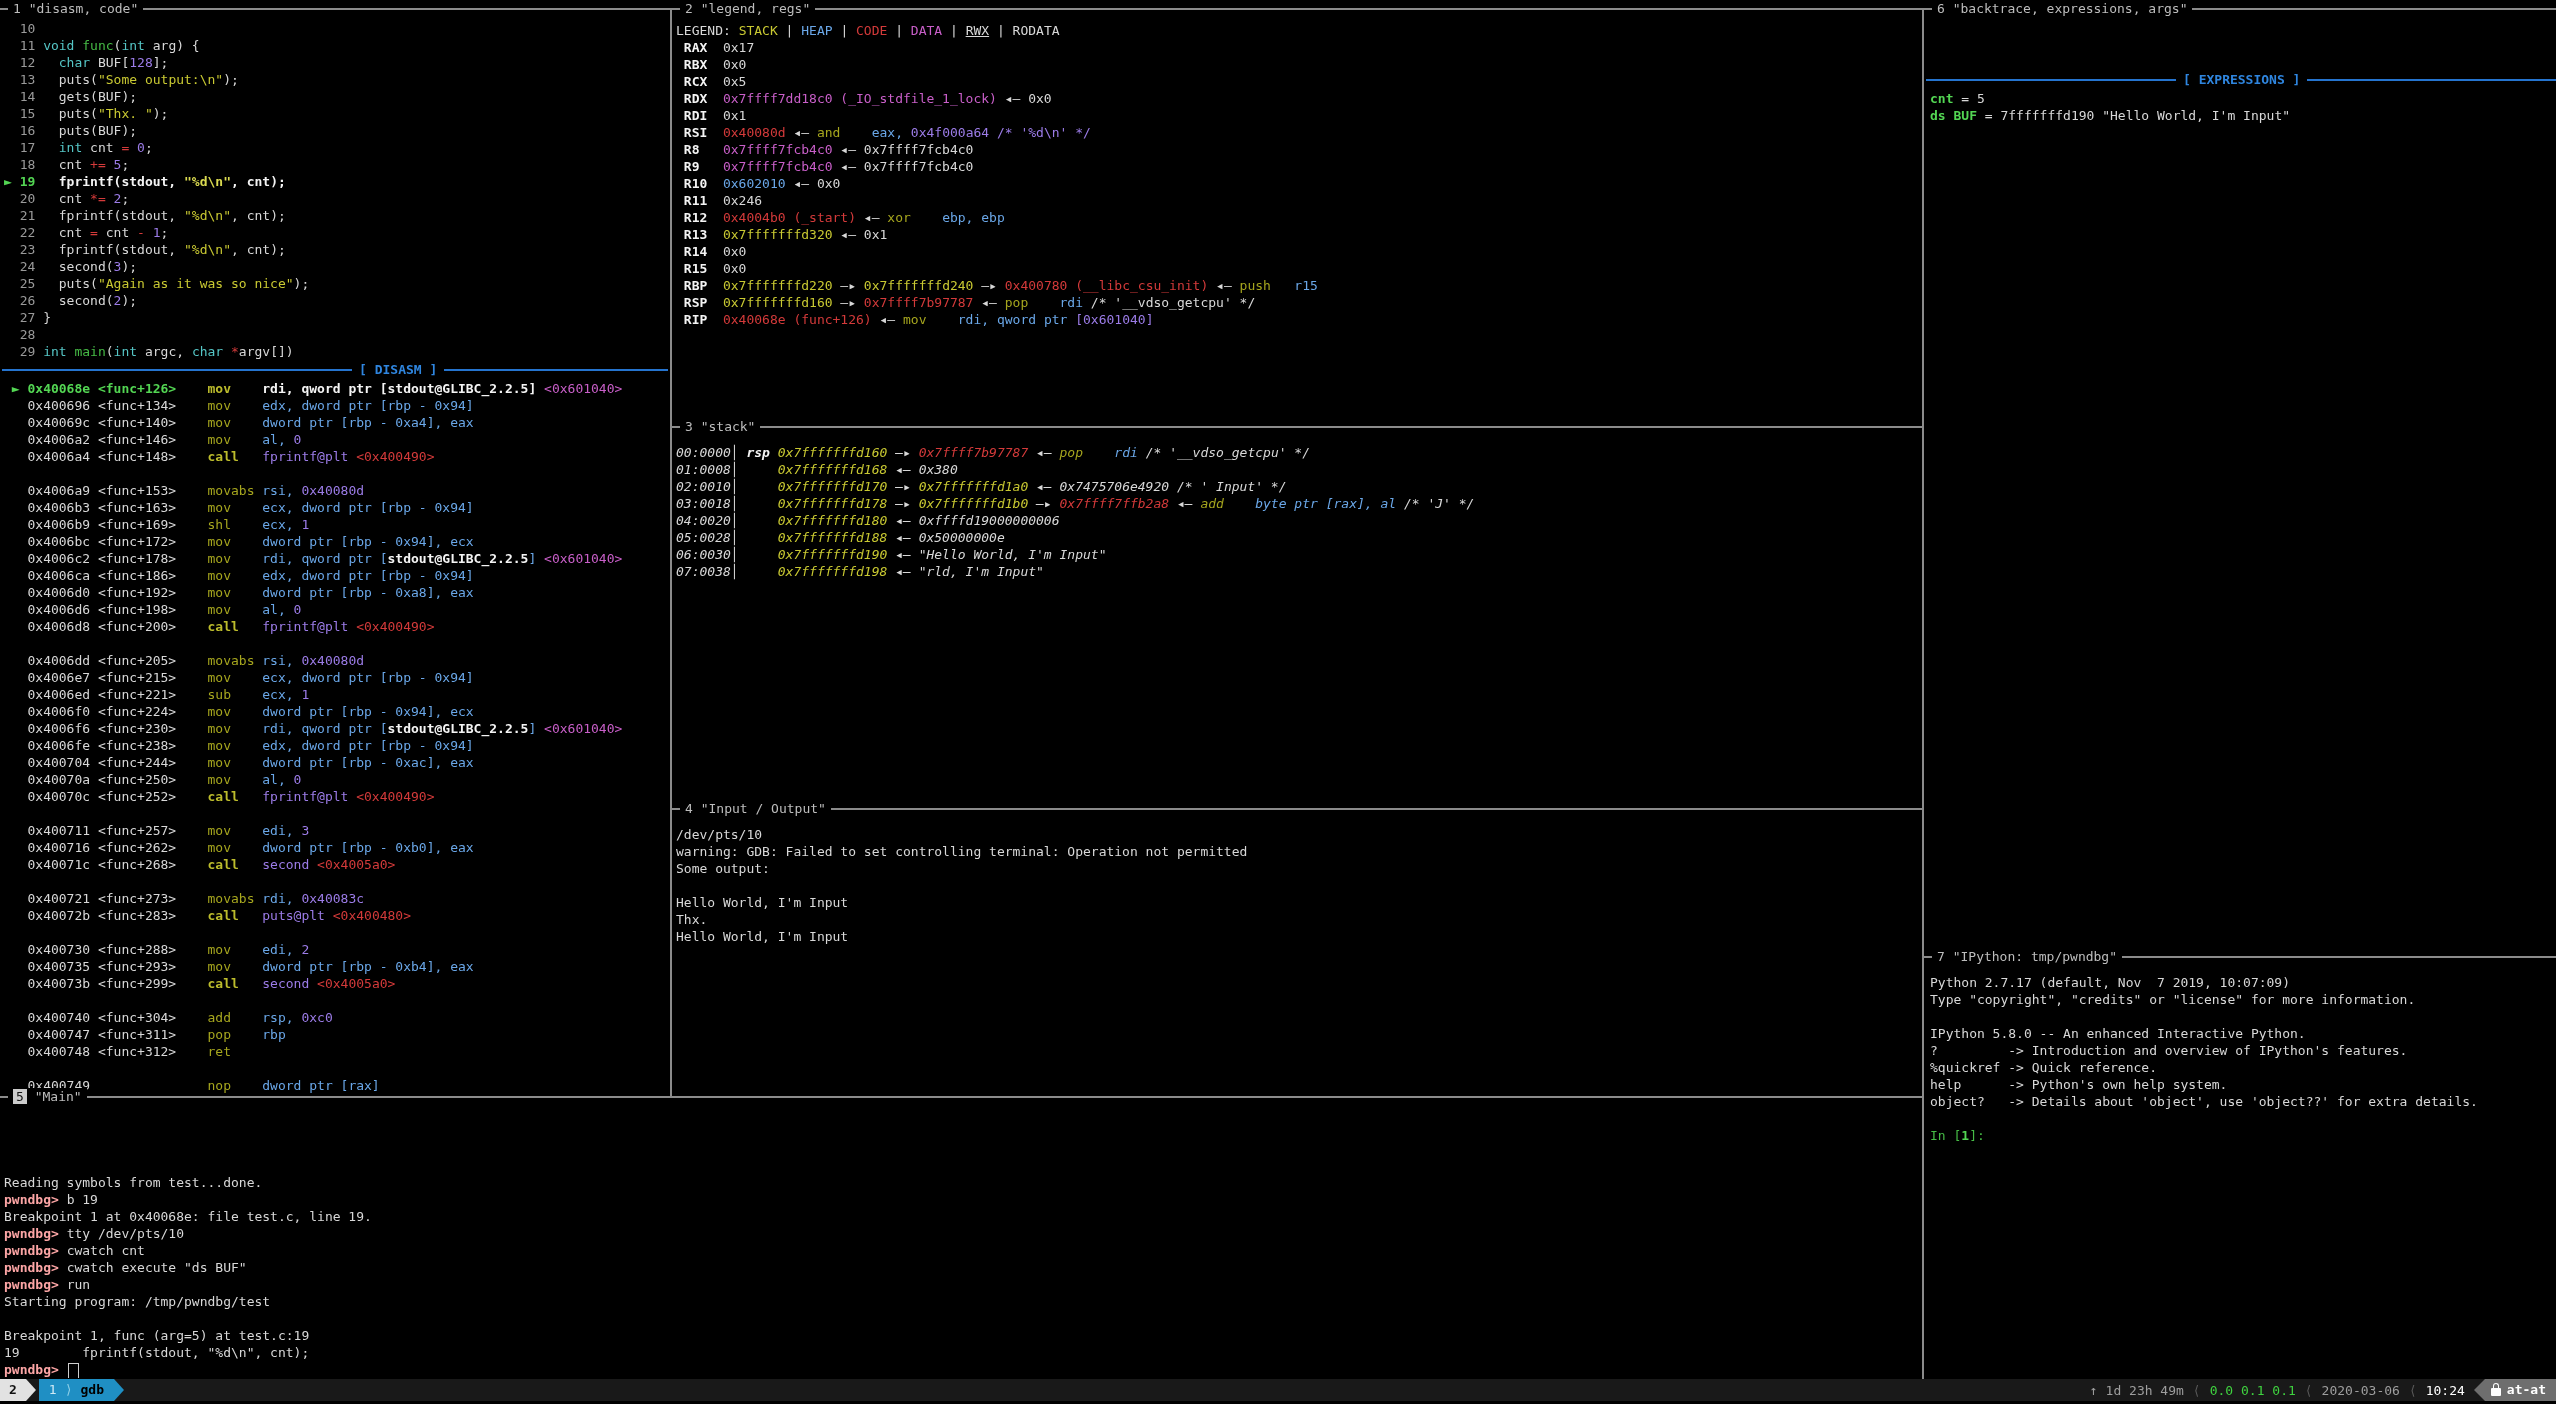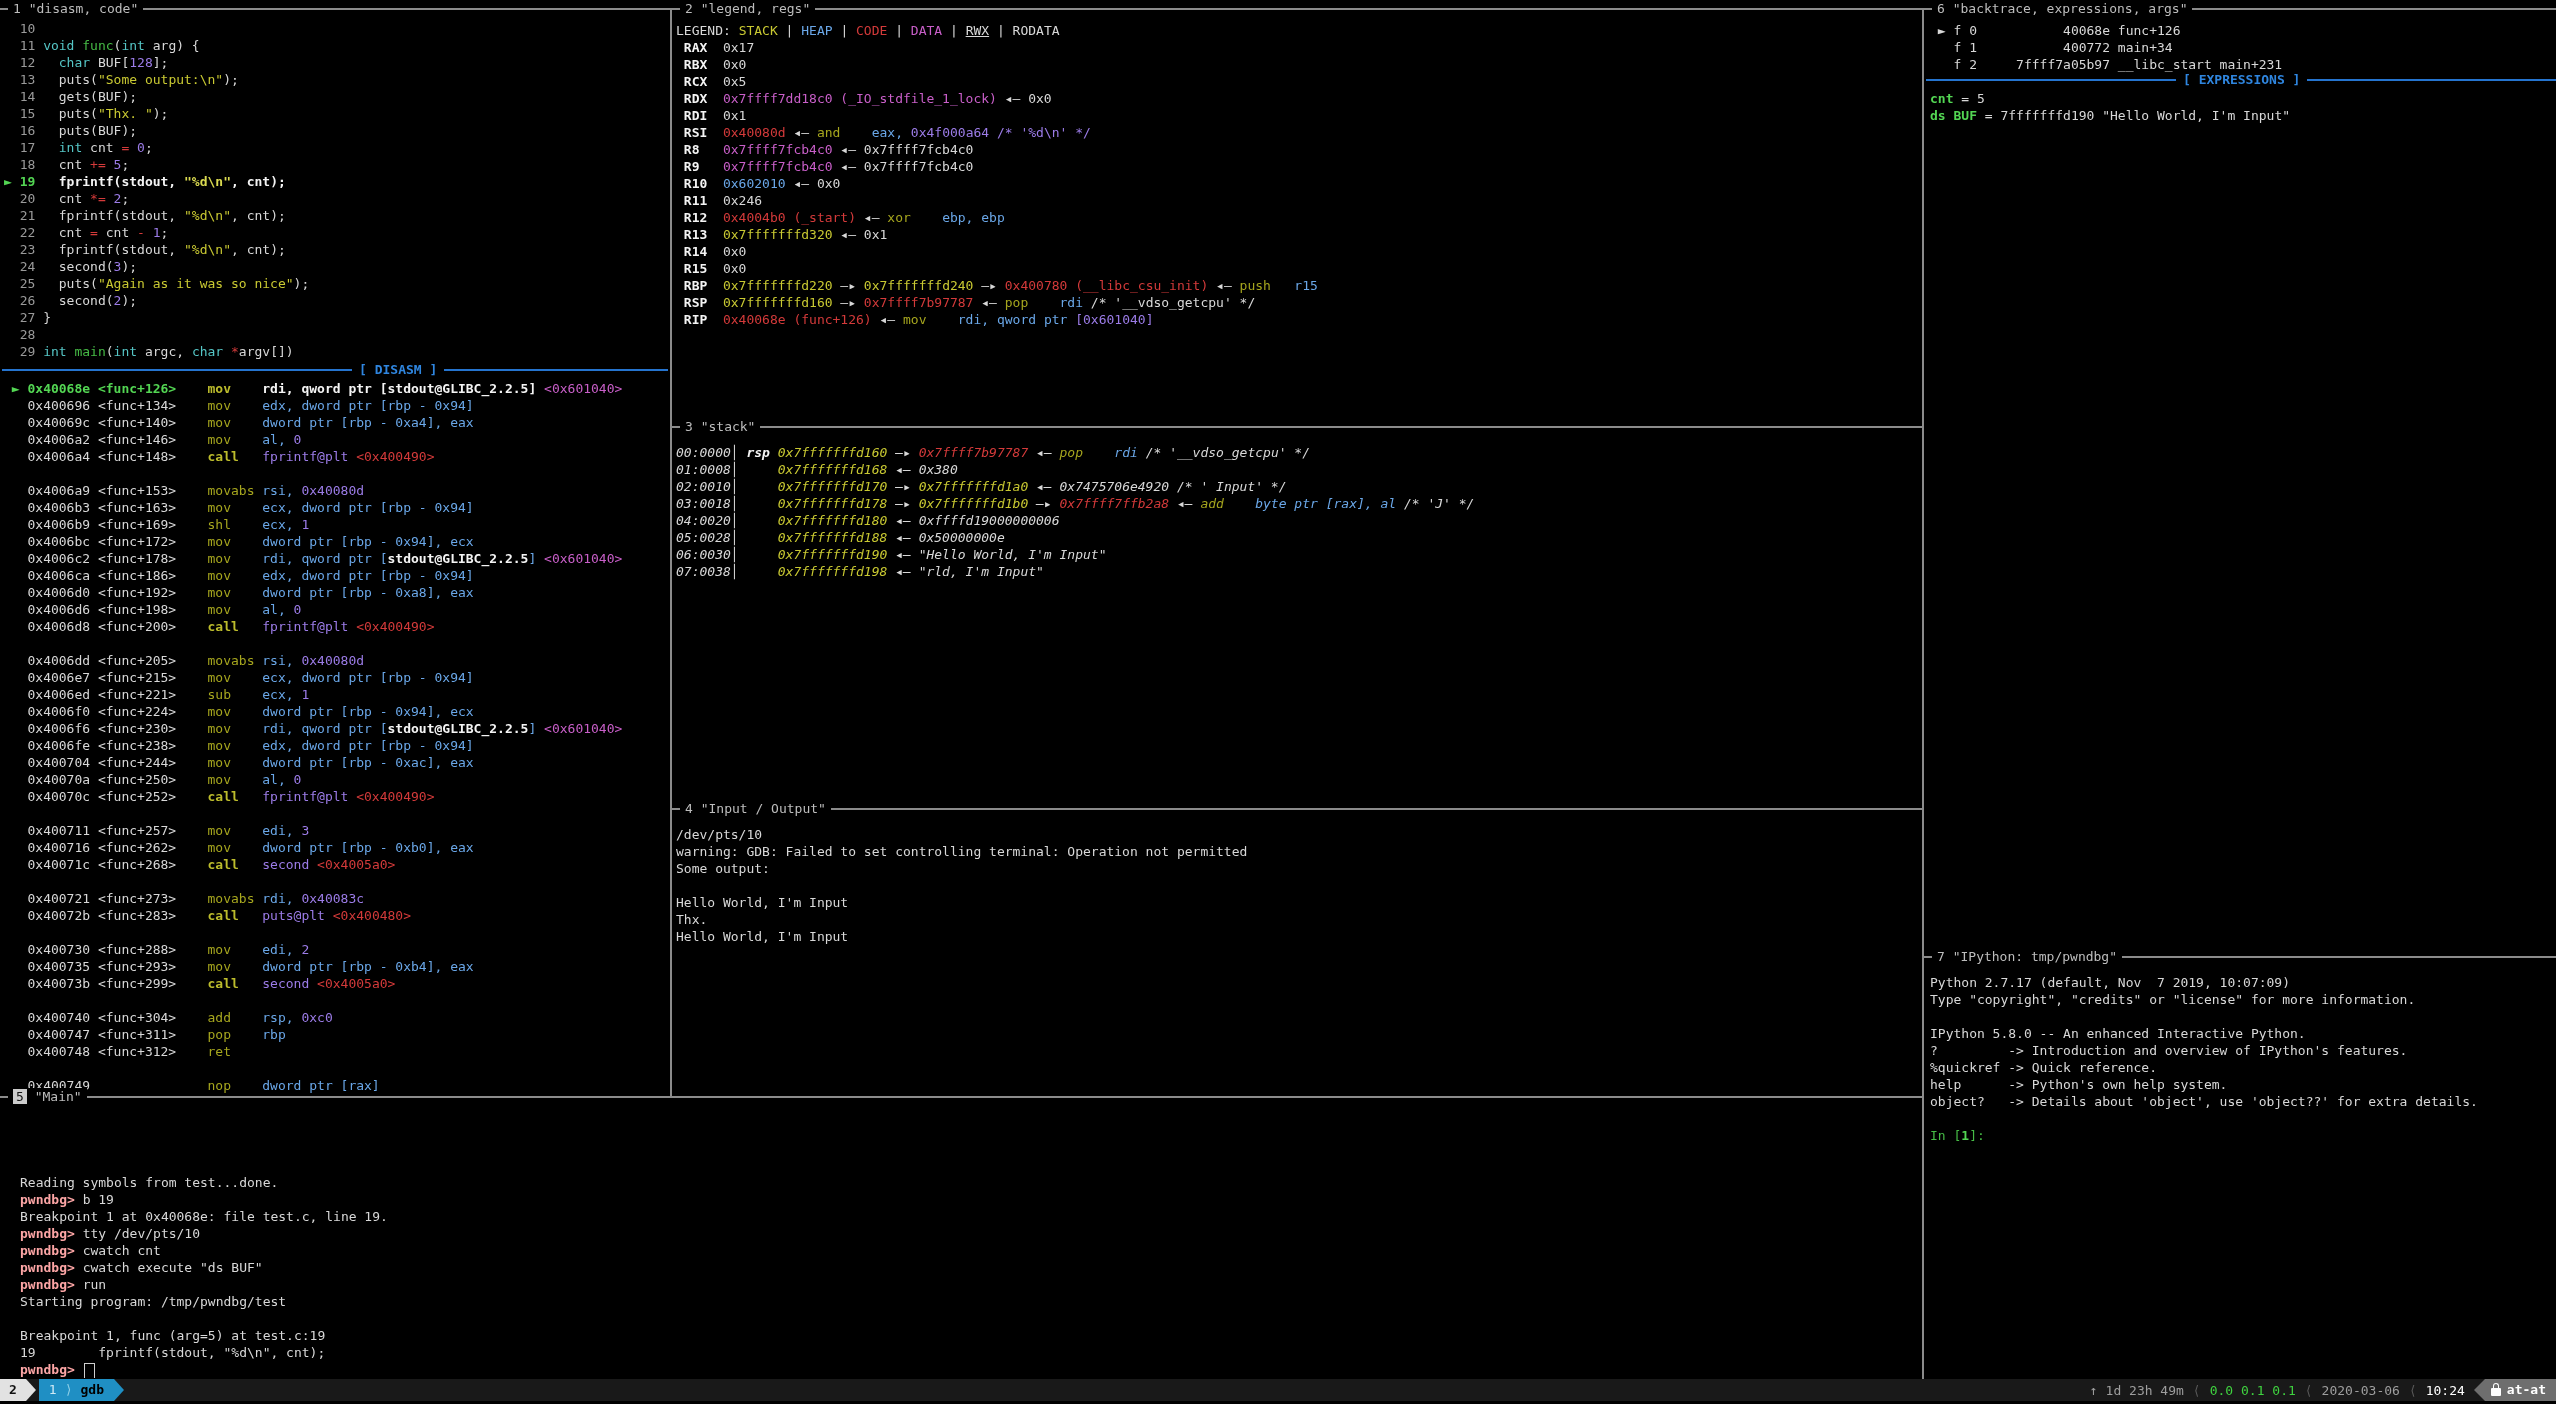--- a/index.html
+++ b/index.html
@@ -71,26 +71,25 @@
 </div>
 
 <div class="pane" style="left:674px;top:428px;width:1248px;height:380px;font-style:italic;">
   <div class="content" style="left:2px;top:16px;"><div class="tl"><span class="sg w">00:0000│ </span><span class="sg wb">rsp</span><span class="sg w"> </span><span class="sg yel">0x7fffffffd160</span><span class="sg w"> —▸ </span><span class="sg red">0x7ffff7b97787</span><span class="sg w"> ◂— </span><span class="sg oli">pop</span><span class="sg w">    </span><span class="sg blu">rdi</span><span class="sg w"> /* '__vdso_getcpu' */</span></div><div class="tl"><span class="sg w">01:0008│     </span><span class="sg yel">0x7fffffffd168</span><span class="sg w"> ◂— 0x380</span></div><div class="tl"><span class="sg w">02:0010│     </span><span class="sg yel">0x7fffffffd170</span><span class="sg w"> —▸ </span><span class="sg yel">0x7fffffffd1a0</span><span class="sg w"> ◂— 0x7475706e4920 /* ' Input' */</span></div><div class="tl"><span class="sg w">03:0018│     </span><span class="sg yel">0x7fffffffd178</span><span class="sg w"> —▸ </span><span class="sg yel">0x7fffffffd1b0</span><span class="sg w"> —▸ </span><span class="sg red">0x7ffff7ffb2a8</span><span class="sg w"> ◂— </span><span class="sg oli">add</span><span class="sg w">    </span><span class="sg blu">byte ptr [rax], al</span><span class="sg w"> /* 'J' */</span></div><div class="tl"><span class="sg w">04:0020│     </span><span class="sg yel">0x7fffffffd180</span><span class="sg w"> ◂— 0xffffd19000000006</span></div><div class="tl"><span class="sg w">05:0028│     </span><span class="sg yel">0x7fffffffd188</span><span class="sg w"> ◂— 0x50000000e</span></div><div class="tl"><span class="sg w">06:0030│     </span><span class="sg yel">0x7fffffffd190</span><span class="sg w"> ◂— "Hello World, I'm Input"</span></div><div class="tl"><span class="sg w">07:0038│     </span><span class="sg yel">0x7fffffffd198</span><span class="sg w"> ◂— "rld, I'm Input"</span></div></div>
 </div>
 
 <div class="pane" style="left:674px;top:810px;width:1248px;height:304px;">
   <div class="content" style="left:2px;top:16px;"><div class="tl"><span class="sg w">/dev/pts/10</span></div><div class="tl"><span class="sg w">warning: GDB: Failed to set controlling terminal: Operation not permitted</span></div><div class="tl"><span class="sg w">Some output:</span></div><div class="tl"></div><div class="tl"><span class="sg w">Hello World, I'm Input</span></div><div class="tl"><span class="sg w">Thx. </span></div><div class="tl"><span class="sg w">Hello World, I'm Input</span></div></div>
 </div>
 
-<div class="pane" style="left:16px;top:1098px;width:2134px;height:280px;">
+<div class="pane" style="left:0;top:1098px;width:2134px;height:280px;">
   <div class="content" style="left:4px;top:8px;"><div class="tl"></div><div class="tl"></div><div class="tl"></div><div class="tl"></div><div class="tl"><span class="sg w">Reading symbols from test...done.</span></div><div class="tl"><span class="sg redb">pwndbg&gt; </span><span class="sg w">b 19</span></div><div class="tl"><span class="sg w">Breakpoint 1 at 0x40068e: file test.c, line 19.</span></div><div class="tl"><span class="sg redb">pwndbg&gt; </span><span class="sg w">tty /dev/pts/10</span></div><div class="tl"><span class="sg redb">pwndbg&gt; </span><span class="sg w">cwatch cnt</span></div><div class="tl"><span class="sg redb">pwndbg&gt; </span><span class="sg w">cwatch execute "ds BUF"</span></div><div class="tl"><span class="sg redb">pwndbg&gt; </span><span class="sg w">run</span></div><div class="tl"><span class="sg w">Starting program: /tmp/pwndbg/test</span></div><div class="tl"></div><div class="tl"><span class="sg w">Breakpoint 1, func (arg=5) at test.c:19</span></div><div class="tl"><span class="sg w">19        fprintf(stdout, "%d\n", cnt);</span></div><div class="tl"><span class="sg redb">pwndbg&gt; </span><span class="sg cursor"></span></div></div>
 </div>
 
 <div class="pane" style="left:1926px;top:0;width:630px;height:956px;">
-  <div class="content" style="left:4px;top:22px;"><div class="tl"><span class="sg w"> ► f 0           40068e func+126</span></div><div class="tl"><span class="sg w">   f 1           400772 main+34</span></div><div class="tl"><span class="sg w">   f 2     7ffff7a05b97 __libc_start_main+231</span></div></div>
   <div class="content" style="left:4px;top:90px;"><div class="tl"><span class="sg grnb">cnt</span><span class="sg w"> = 5</span></div><div class="tl"><span class="sg grnb">ds</span><span class="sg w"> </span><span class="sg grnb">BUF</span><span class="sg w"> = 7fffffffd190 "Hello World, I'm Input"</span></div></div>
 </div>
 <div class="bsep" style="left:1926px;top:79px;width:630px;"></div>
 <div class="bsep-label" style="left:2176px;top:71px;">[ EXPRESSIONS ]</div>
 
 <div class="pane" style="left:1926px;top:958px;width:630px;height:420px;">
   <div class="content" style="left:4px;top:16px;"><div class="tl"><span class="sg w">Python 2.7.17 (default, Nov  7 2019, 10:07:09)</span></div><div class="tl"><span class="sg w">Type "copyright", "credits" or "license" for more information.</span></div><div class="tl"></div><div class="tl"><span class="sg w">IPython 5.8.0 -- An enhanced Interactive Python.</span></div><div class="tl"><span class="sg w">?         -&gt; Introduction and overview of IPython's features.</span></div><div class="tl"><span class="sg w">%quickref -&gt; Quick reference.</span></div><div class="tl"><span class="sg w">help      -&gt; Python's own help system.</span></div><div class="tl"><span class="sg w">object?   -&gt; Details about 'object', use 'object??' for extra details.</span></div><div class="tl"></div><div class="tl"><span class="sg grn">In [</span><span class="sg grnb">1</span><span class="sg grn">]: </span></div></div>
 </div>
 
 <div class="hline" style="left:0;top:8px;width:2556px;"></div>

